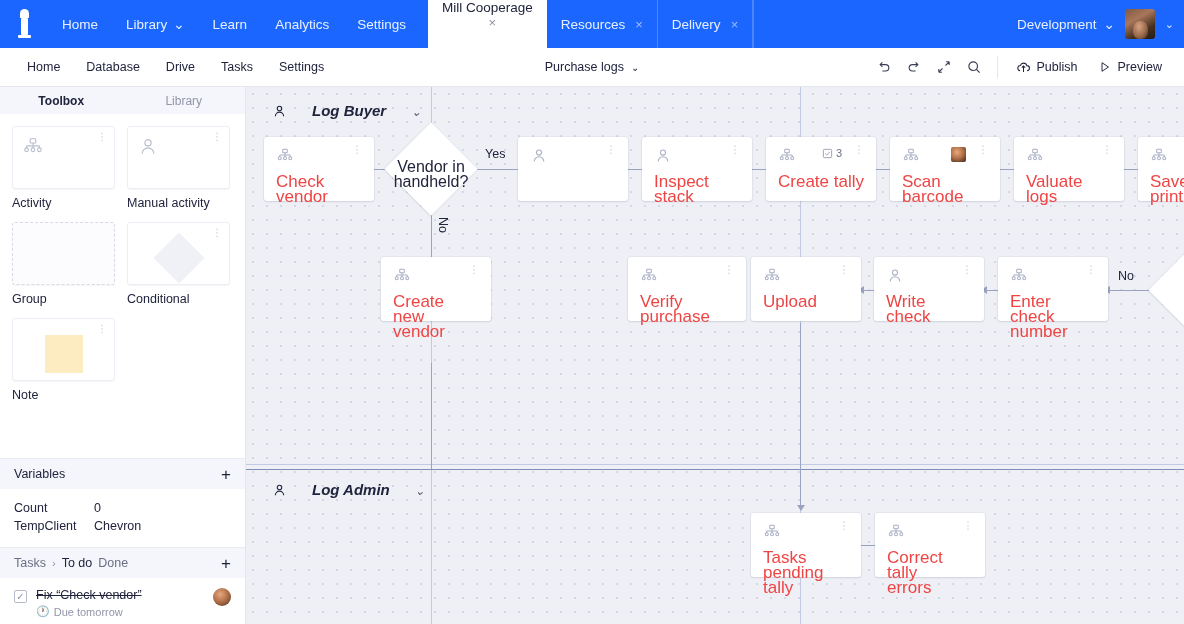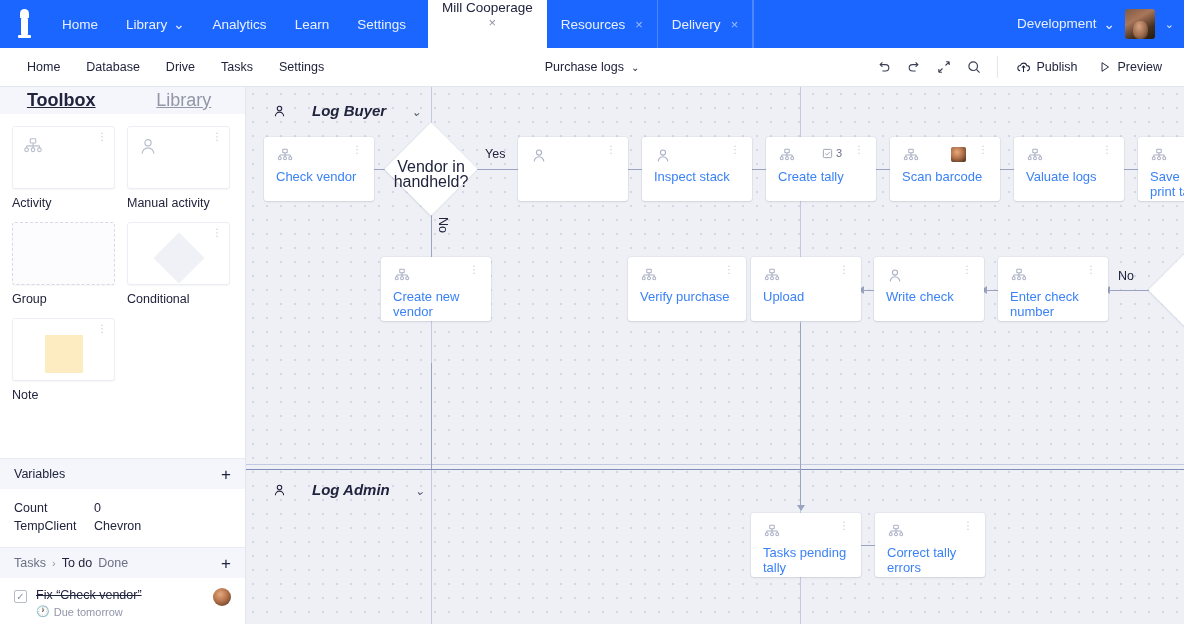--- a/index.html
+++ b/index.html
@@ -35,21 +35,21 @@
     display: flex; align-items: center; padding: 0 14px; font-size: 13.5px;
     color: #e8f0ff; cursor: pointer; white-space: nowrap;
     border-right: 1px solid rgba(255,255,255,.22);
   }
   .tab.active { background: #ffffff; color: #21243d; border-right: none; flex-direction: column; }
   .tab .tclose { margin-left: 10px; opacity: .62; font-size: 13px; }
   .tab.active .tclose { opacity: .5; }
 
   .nav-spacer { flex: 1 1 auto; border-left: 1px solid rgba(255,255,255,.22); }
   .nav-right { display: flex; align-items: center; padding-right: 10px; gap: 10px; }
-  .env-select { display: flex; align-items: flex-start; color: #e8f0ff; font-size: 13.5px; cursor: pointer; }
+  .env-select { display: flex; align-items: center; color: #e8f0ff; font-size: 13.5px; cursor: pointer; }
   .env-select .chev { margin-left: 7px; }
   .avatar {
     width: 30px; height: 30px; border-radius: 3px; overflow: hidden;
     background: linear-gradient(150deg,#7d5a43 0%,#a9765a 35%,#45301f 70%,#231a12 100%);
     position: relative; cursor: pointer; flex: 0 0 30px;
   }
   .avatar::after {
     content:""; position:absolute; left:8px; top:12px; width:15px; height:18px;
     background: radial-gradient(ellipse at 40% 30%, #d6a282 0%, #9c6a4c 55%, #3a2619 100%);
     border-radius: 45% 45% 40% 40%;
@@ -83,21 +83,21 @@
   .body { flex: 1 1 auto; display: flex; min-height: 0; }
 
   
   .sidebar {
     width: 246px; flex: 0 0 246px; background: #fff; border-right: 1px solid #e3e6ef;
     display: flex; flex-direction: column; min-height: 0;
   }
   .side-tabs { display: flex; height: 27px; flex: 0 0 27px; background: #f4f6fb; }
   .side-tab {
     flex: 1; display: flex; align-items: center; justify-content: center;
-    font-size: 18px; cursor: pointer; color: #9296a8; text-decoration: underline;
+    font-size: 12px; cursor: pointer; color: #9296a8;
   }
   .side-tab.active { color: #21243d; font-weight: bold; }
 
   .palette { padding: 12px 12px 4px 12px; display: flex; flex-wrap: wrap; gap: 12px 12px; }
   .pal-cell { width: 103px; }
   .pal-box {
     height: 63px; border: 1px solid #eceef5; border-radius: 3px; background: #fff;
     position: relative; cursor: grab; display: flex; align-items: flex-start; padding: 9px;
     box-shadow: 0 1px 1px rgba(20,25,60,.04);
   }
@@ -158,21 +158,21 @@
     box-shadow: 0 1px 2px rgba(20,25,60,.10), 0 0 0 1px rgba(20,25,60,.035);
     padding: 10px 12px 11px 12px; cursor: pointer;
   }
   .node-top { display: flex; align-items: flex-start; height: 22px; }
   .node-dots { margin-left: auto; color: #c3c7d4; font-size: 10px; line-height: 6px; padding-left: 6px; }
   .node-badge { display: flex; align-items: center; gap: 3px; font-size: 11px; color: #6b7084; margin-left: auto; }
   .node-avatar {
     width: 15px; height: 15px; border-radius: 2px; margin-left: auto;
     background: radial-gradient(circle at 40% 35%, #e8a97e 0%, #b5734b 45%, #3d2718 100%);
   }
-  .node-label { font-size: 13px; color: #3b82f6; line-height: 15px; }
+  .node-label { font-size: 17px; color: #ef4444; line-height: 15px; margin-top: 5px; }
 
   .dnode {
     position: absolute; background: #fff; transform: rotate(45deg);
     box-shadow: 0 1px 2px rgba(20,25,60,.08), 0 0 0 1px rgba(20,25,60,.03);
   }
   .dnode-txt {
     position: absolute; text-align: center; font-size: 16px; color: #21243d;
     line-height: 15px; pointer-events: none;
   }
 
@@ -206,24 +206,24 @@
 
     <div class="nav-links">
       <div class="nav-link">
           <span>Home</span>
         </div>
       <div class="nav-link">
           <span>Library</span>
           <span class="chev">⌄</span>
         </div>
       <div class="nav-link">
+          <span>Learn</span>
+        </div>
+      <div class="nav-link">
           <span>Analytics</span>
-        </div>
-      <div class="nav-link">
-          <span>Learn</span>
         </div>
       <div class="nav-link">
           <span>Settings</span>
         </div>
     </div>
 
     <div class="tabs">
       <div class="tab active">
         <span>Mill Cooperage</span>
         <span class="tclose">×</span>

